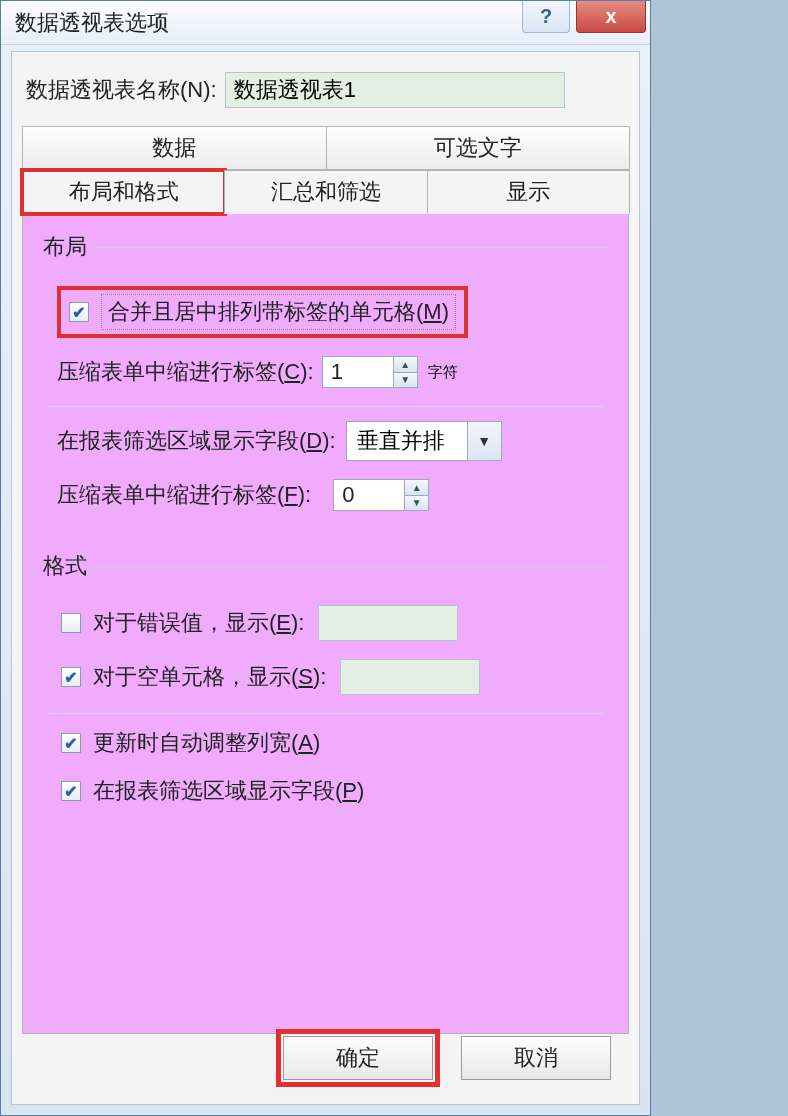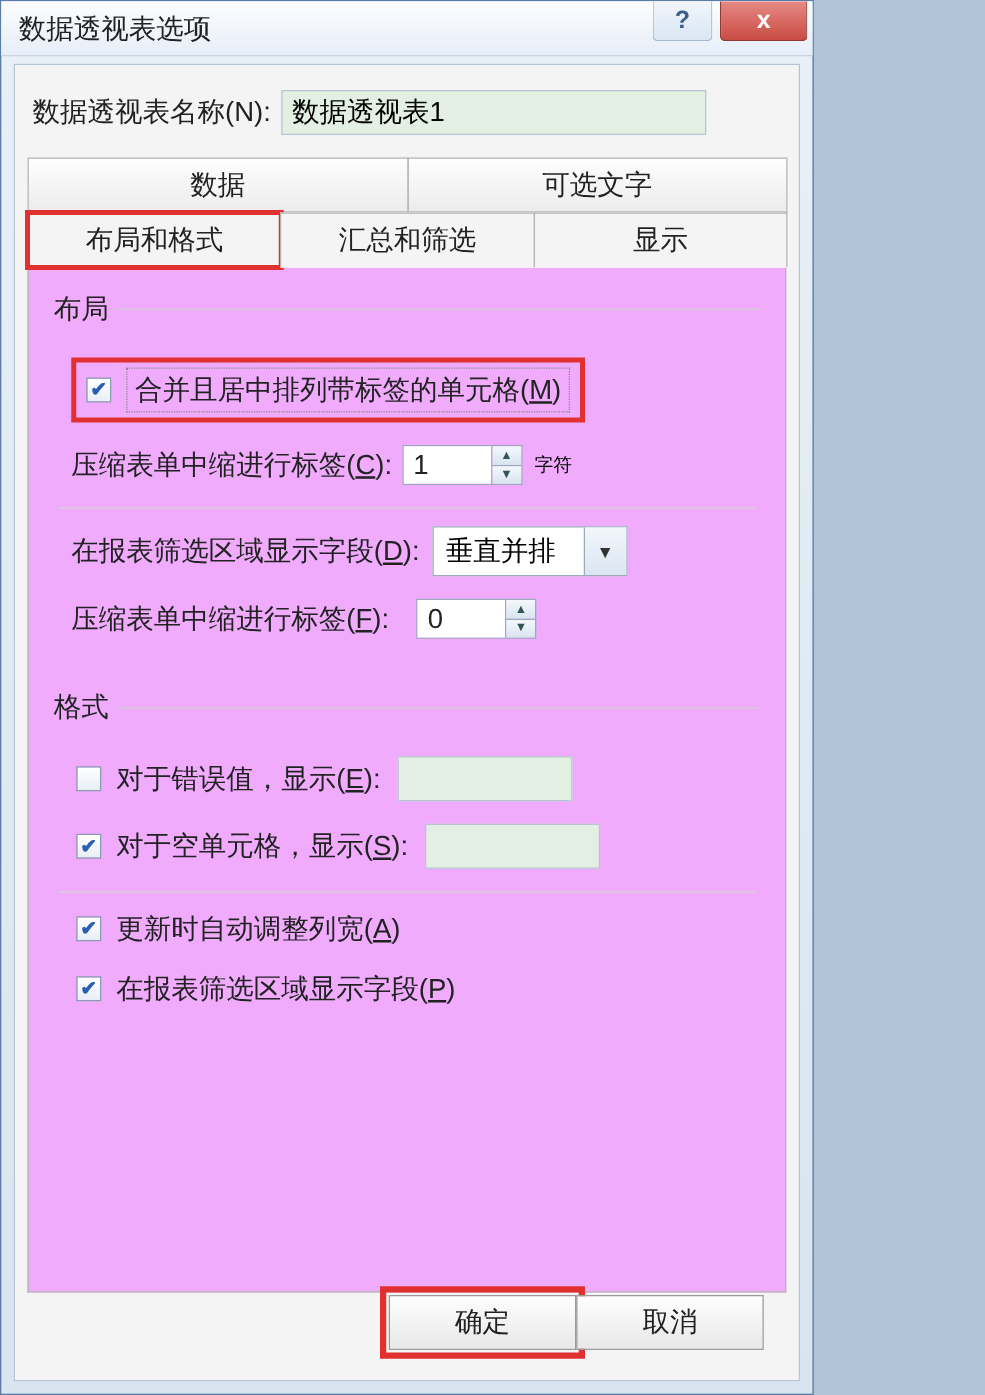--- a/index.html
+++ b/index.html
@@ -125,21 +125,21 @@
   }
   .combo .val { padding:4px 10px; font-size:22px; min-width:120px; display:flex; align-items:center;}
   .combo .arrow { width:34px; background:linear-gradient(#f2f6fb,#dbe6f2); border-left:1px solid #9ab; display:flex;align-items:center;justify-content:center; font-size:14px; color:#333;}
   .txtfield {
     margin-left:14px; width:140px; height:36px;
     border:1px solid #b8c4d4; background:#e2efe2;
   }
   hr { border:none; border-top:1px solid #d4d4d4; margin:10px 0 14px 0;}
   .button-row {
     position:absolute; right:28px; bottom:24px;
-    display:flex; 
+    display:flex; gap:28px;
   }
   .btn {
     width:150px; height:44px;
     background:linear-gradient(#fefefe,#e8e8e8);
     border:1px solid #9a9a9a;
     display:flex; align-items:center; justify-content:center;
     font-size:22px; color:#222;
   }
   .btn-highlight { outline:5px solid #e03030; outline-offset:2px; }
   .suffix { margin-left:10px; font-size:15px; }

